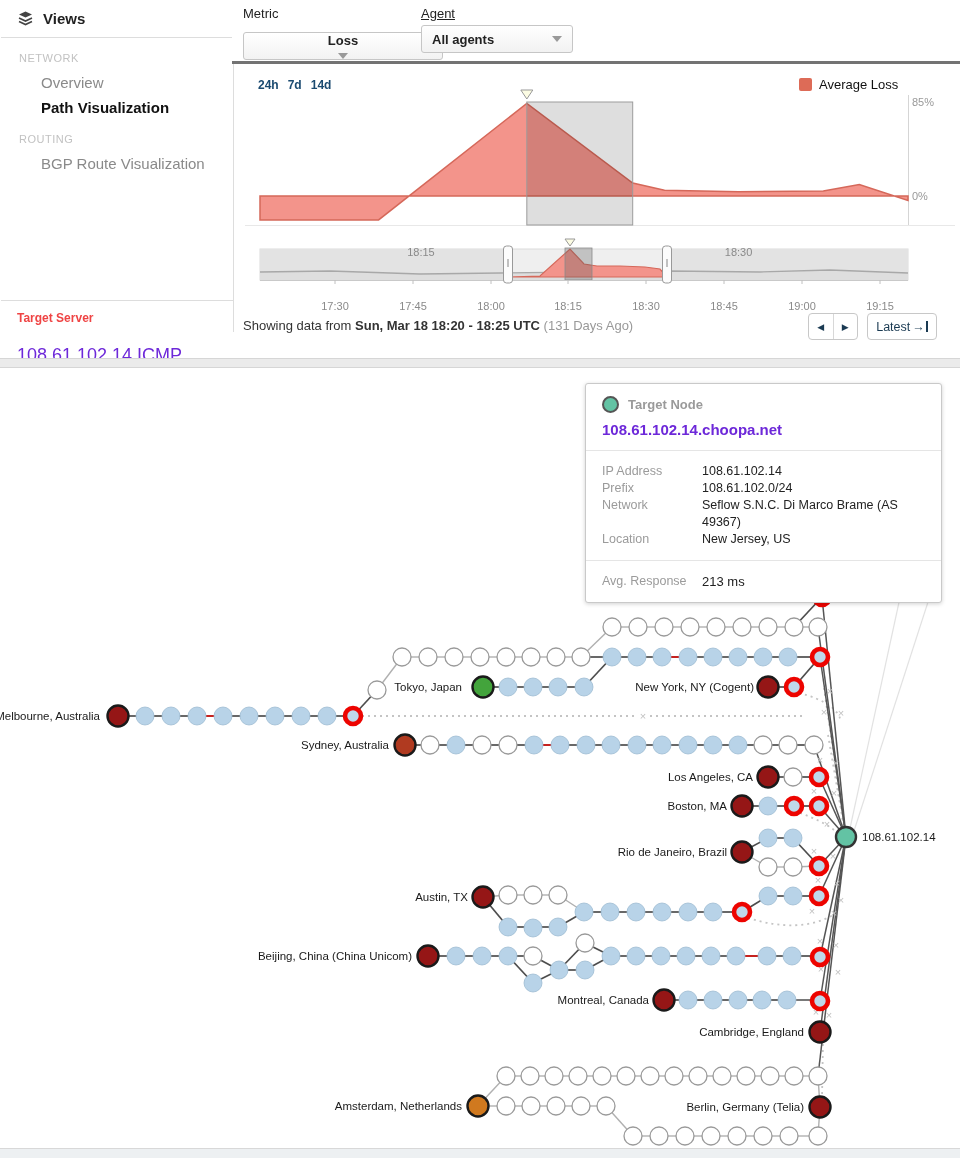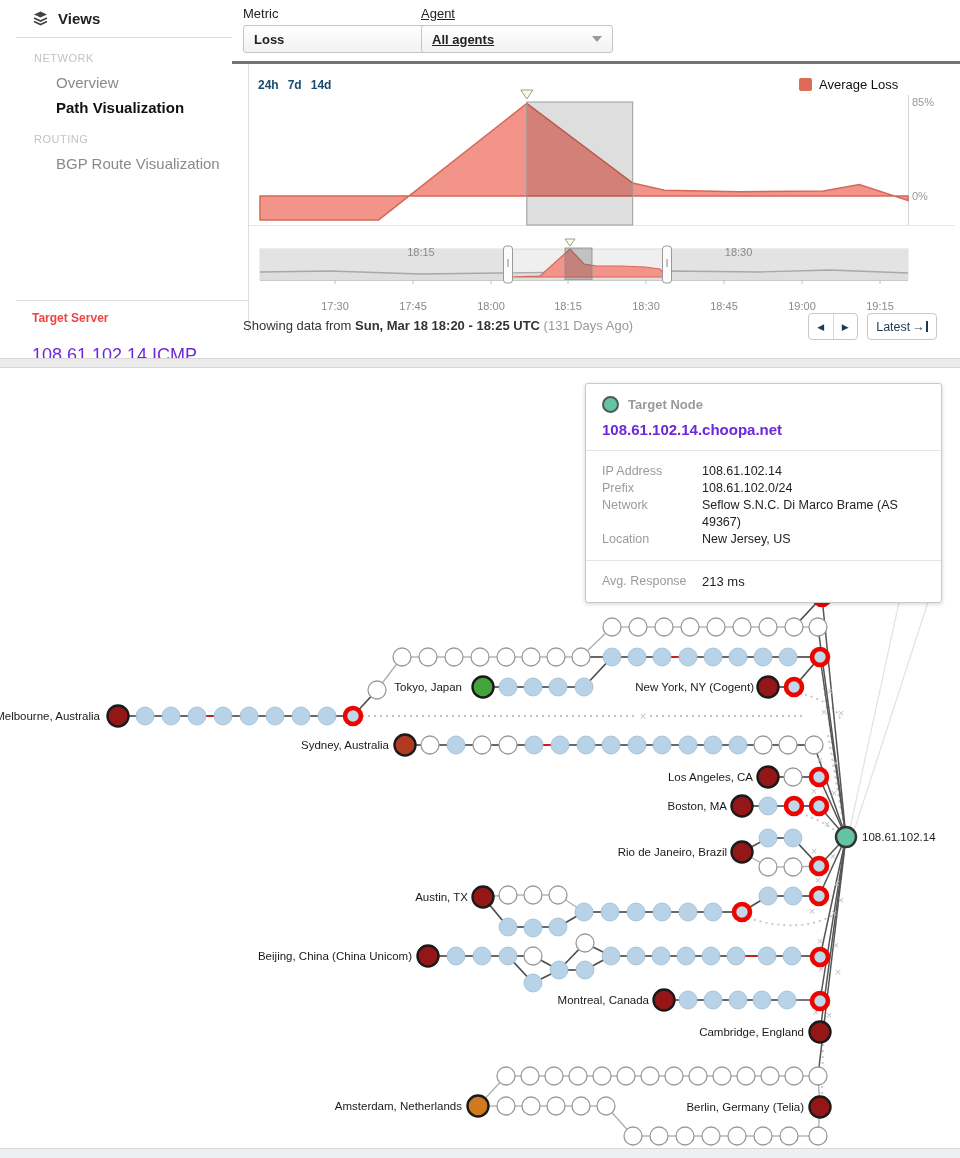--- a/index.html
+++ b/index.html
@@ -1,19 +1,19 @@
 <!DOCTYPE html>
 <html><head>
 <meta charset="utf-8">
 <style>
   html,body{margin:0;padding:0;background:#fff;}
   #app{position:relative;width:960px;height:1158px;font-family:"Liberation Sans",sans-serif;color:#222;overflow:hidden;background:#fff;}
   .abs{position:absolute;}
   
-  #sidebar{left:16px;top:0;width:232px;height:332px;border-right:1px solid #ddd;background:#fff;}
+  #sidebar{left:1px;top:0;width:232px;height:332px;border-right:1px solid #ddd;background:#fff;}
   #views-header{left:0;top:0;width:232px;height:38px;border-bottom:1px solid #ddd;display:flex;align-items:center;padding-left:16px;box-sizing:border-box;gap:9px;}
   #views-title{font-size:15px;font-weight:700;color:#222;}
   .section-heading{font-size:11px;color:#c2c2c2;letter-spacing:.5px;left:18px;}
   .nav-item{left:40px;font-size:15px;color:#8a8a8a;cursor:pointer;white-space:nowrap;}
   .nav-item.active{color:#111;font-weight:700;}
   #target-server{left:0;top:300px;width:232px;height:58px;border-top:1px solid #ddd;padding:10px 0 0 16px;box-sizing:border-box;}
   #target-server-heading{font-size:12px;font-weight:700;color:#ef4444;}
   #target-server-value{font-size:18px;color:#6d28d9;margin-top:20px;}
   
   #controls{left:232px;top:0;width:728px;height:61px;border-bottom:3px solid #737373;background:#fff;}
@@ -107,26 +107,26 @@
     <div class="abs section-heading" style="top:133px;">ROUTING</div>
     <div class="abs nav-item" style="top:155px;">BGP Route Visualization</div>
     <div id="target-server" class="abs">
       <div id="target-server-heading">Target Server</div>
       <div id="target-server-value">108.61.102.14 ICMP</div>
     </div>
   </div>
 
   <div id="controls" class="abs">
     <div class="abs ctl-label" style="left:11px;top:6px;">Metric</div>
-    <div class="abs select" style="left:11px;top:25px;width:200px;">
+    <div class="abs select" style="left:11px;top:32px;width:200px;flex-direction:column;">
       <span class="val">Loss</span>
       <span class="caret"></span>
     </div>
     <div class="abs ctl-label" style="left:189px;top:6px;text-decoration:underline;">Agent</div>
-    <div class="abs select" style="left:189px;top:25px;width:192px;text-decoration:underline;">
+    <div class="abs select" style="left:189px;top:25px;width:152px;">
       <span class="val">All agents</span>
       <span class="caret"></span>
     </div>
   </div>
 
   <div class="abs" style="left:258px;top:78px;display:flex;">
     <span class="range-btn">24h</span>
     <span class="range-btn">7d</span>
     <span class="range-btn">14d</span>
   </div>

